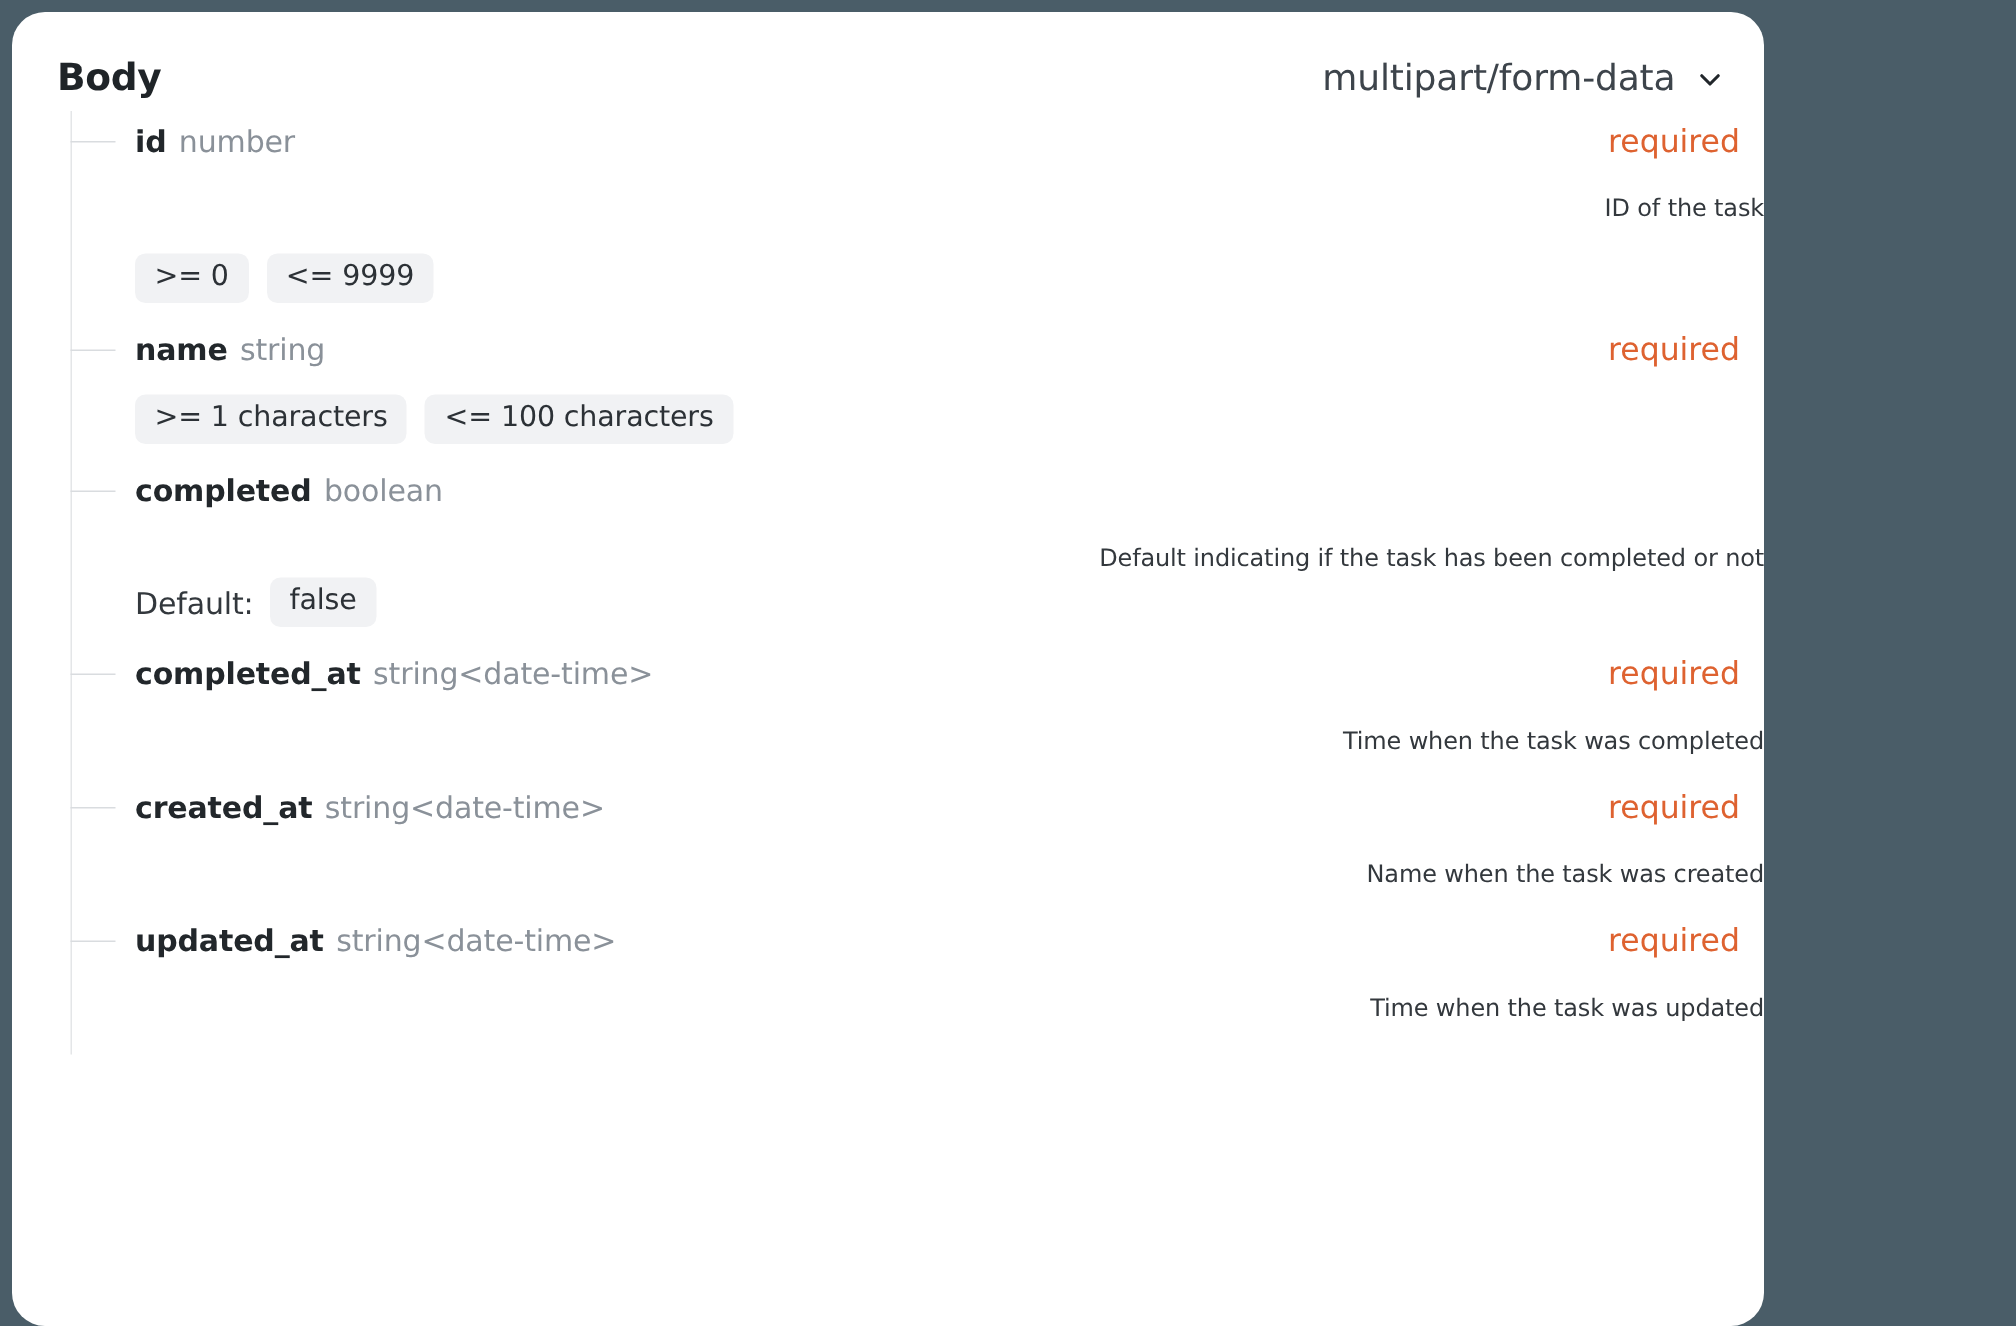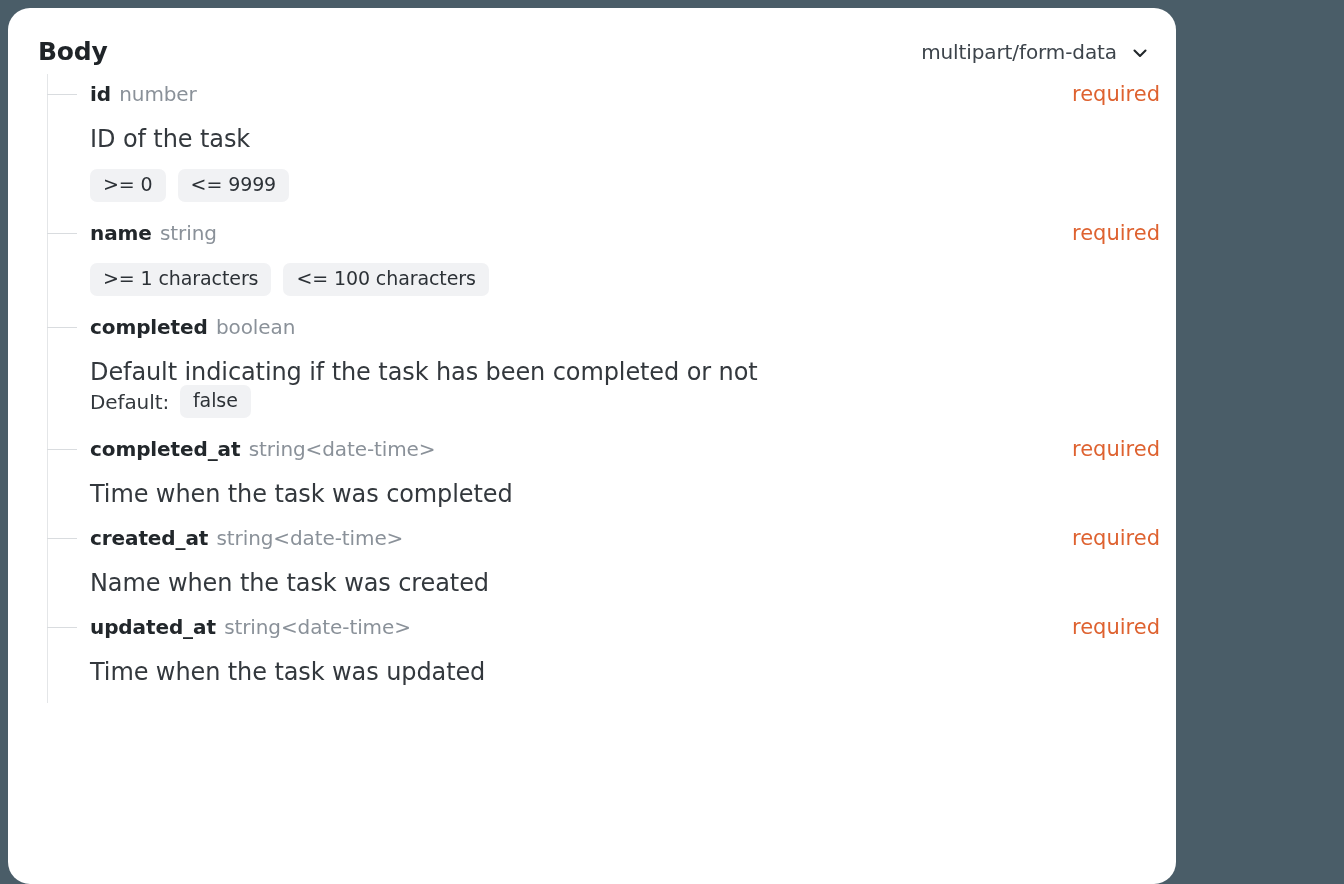--- a/index.html
+++ b/index.html
@@ -46,21 +46,21 @@
 
   .content-type-select {
     display: flex;
     align-items: center;
     gap: 13px;
     cursor: pointer;
     padding: 2px 4px;
   }
 
   .content-type-value {
-    font-size: 20px;
+    font-size: 24px;
     color: #3d444b;
     letter-spacing: -0.1px;
   }
 
   .chevron-down {
     display: inline-block;
     width: 20px;
     height: 20px;
     position: relative;
     top: 1px;
@@ -82,20 +82,21 @@
     left: 0;
     top: 0;
     bottom: 0;
     width: 1px;
     background: #e4e6e8;
   }
 
   .prop-row {
     position: relative;
     padding-bottom: 18px;
+    text-align: right;
   }
 
   
   .prop-row::before {
     content: "";
     position: absolute;
     left: -43px;
     top: 13px;
     width: 30px;
     height: 1px;
@@ -128,21 +129,21 @@
   .prop-required {
     font-size: 21px;
     color: #de6230;
     line-height: 26px;
     white-space: nowrap;
     padding-right: 16px;
   }
   .prop-required.hidden { visibility: hidden; }
 
   .prop-desc {
-    font-size: 24px;
+    font-size: 16px;
     line-height: 26px;
     color: #33383d;
     margin-top: 19px;
     letter-spacing: -0.1px;
   }
 
   .chip-row {
     display: flex;
     align-items: center;
     gap: 12px;

